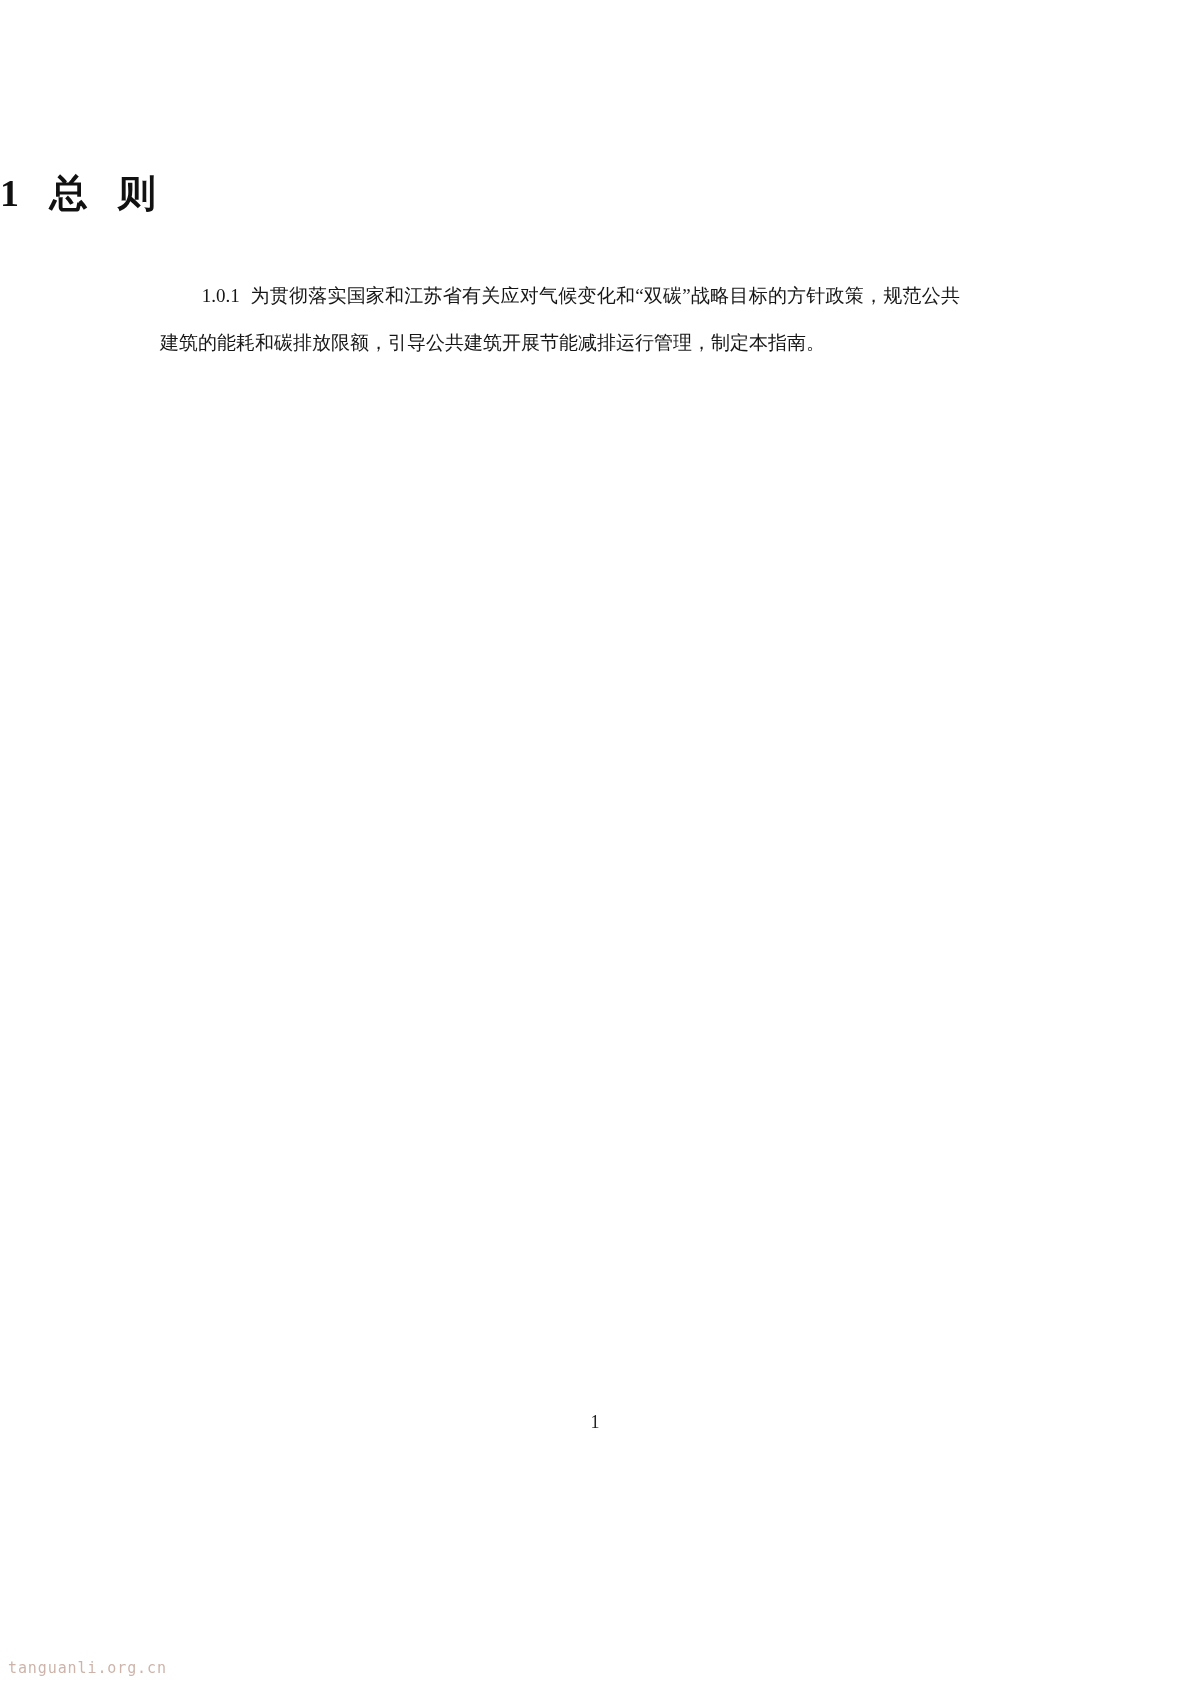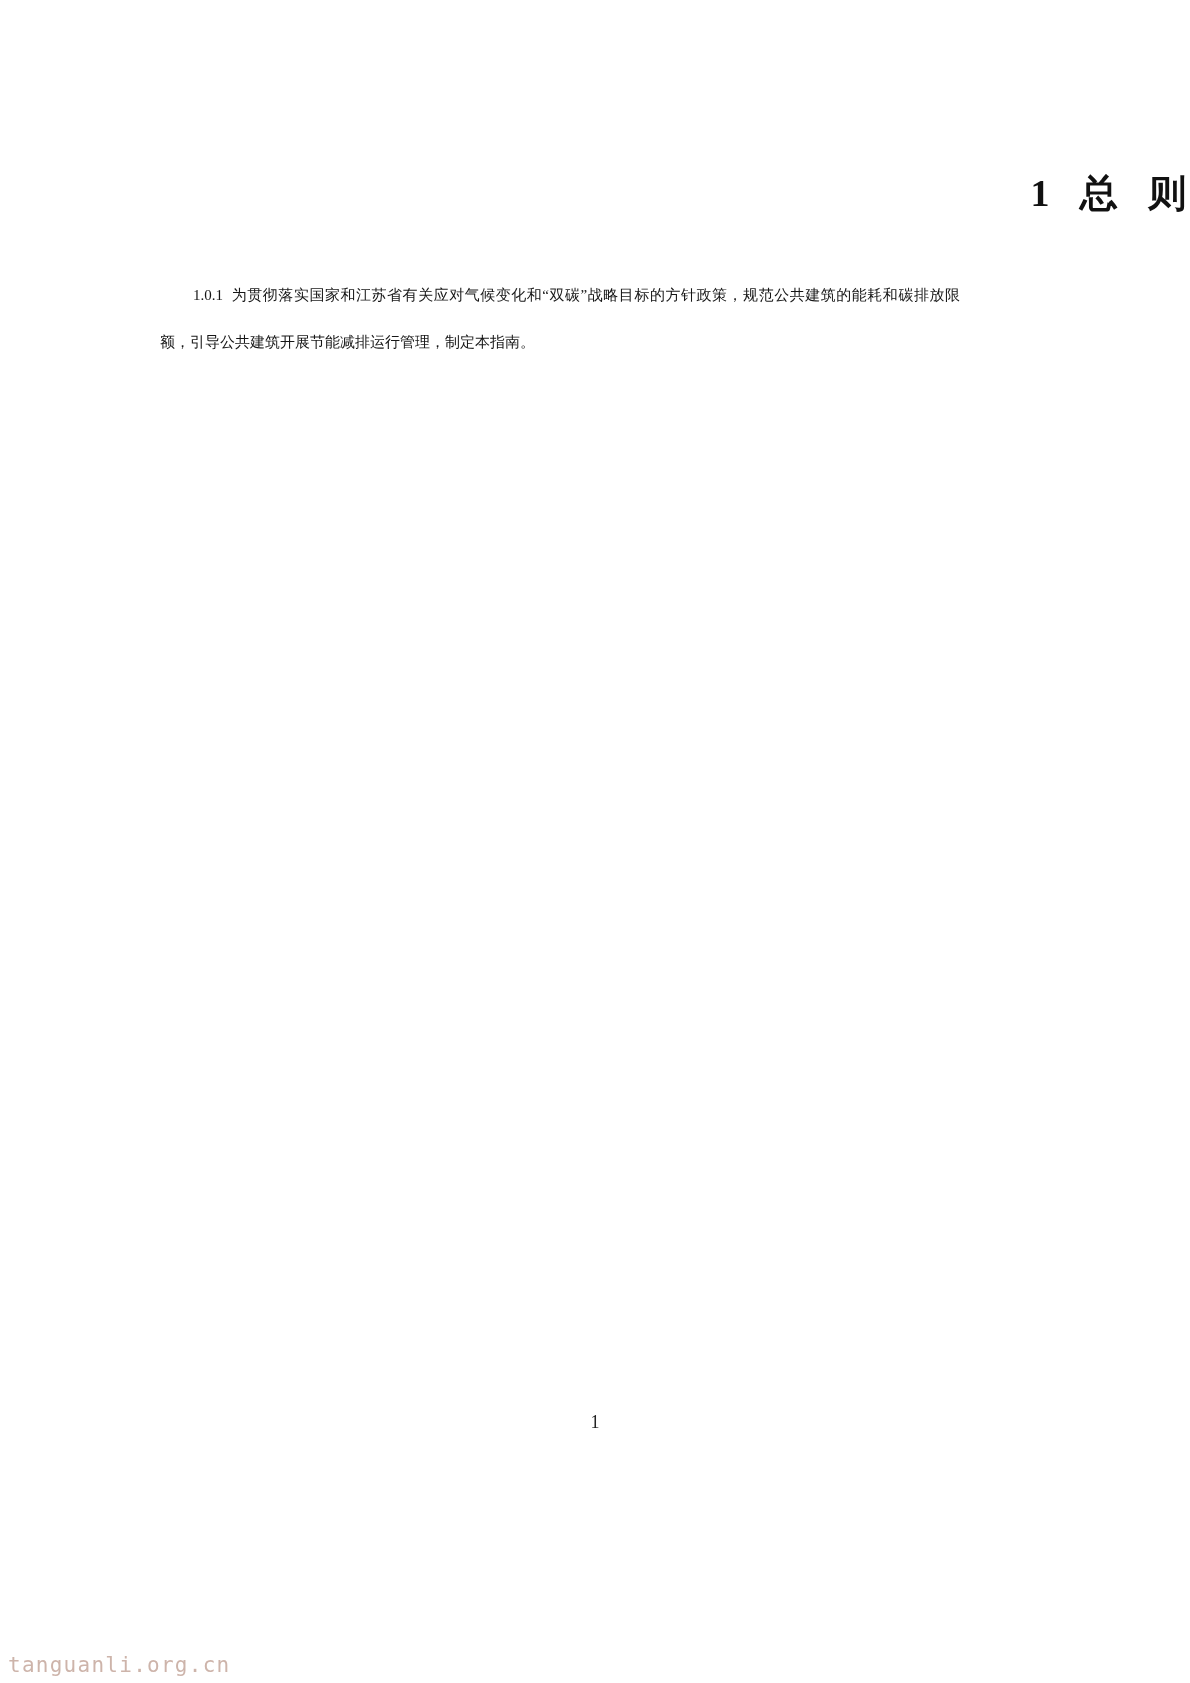--- a/index.html
+++ b/index.html
@@ -14,36 +14,36 @@
     background: #ffffff;
     overflow: hidden;
     font-family: "Liberation Serif", "DejaVu Serif", serif;
     color: #1a1a1a;
   }
   .chapter-title {
     position: absolute;
     top: 168px;
     left: 0;
     width: 1190px;
-    text-align: right;
+    text-align: left;
     font-family: "Liberation Serif", "DejaVu Serif", serif;
     font-weight: bold;
     font-size: 38px;
     letter-spacing: 0.10em;
     color: #111111;
     white-space: pre;
   }
   .body-block {
     position: absolute;
     top: 272px;
     left: 160px;
     width: 800px;
   }
   .para {
-    font-size: 15px;
+    font-size: 19px;
     line-height: 47px;
     text-align: justify;
     text-justify: inter-ideograph;
     color: #161616;
     margin: 0;
   }
   .para + .para {
     margin-top: 0px;
   }
   .indent {
@@ -63,21 +63,21 @@
     width: 1190px;
     text-align: center;
     font-size: 18px;
     color: #222222;
   }
   .watermark {
     position: absolute;
     left: 8px;
     bottom: 6px;
     font-family: "DejaVu Sans Mono", monospace;
-    font-size: 21px;
+    font-size: 15px;
     letter-spacing: 0.06em;
     color: #cbb0a6;
     opacity: 0.95;
   }
 </style>
 </head>
 <body>
 
 <div class="page">
 

